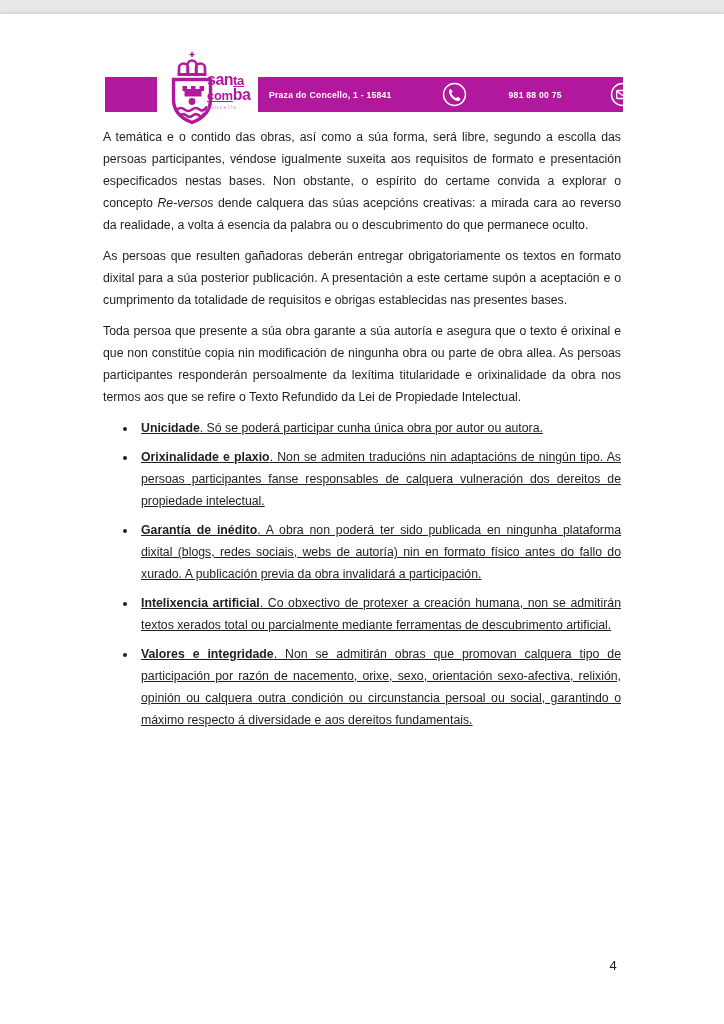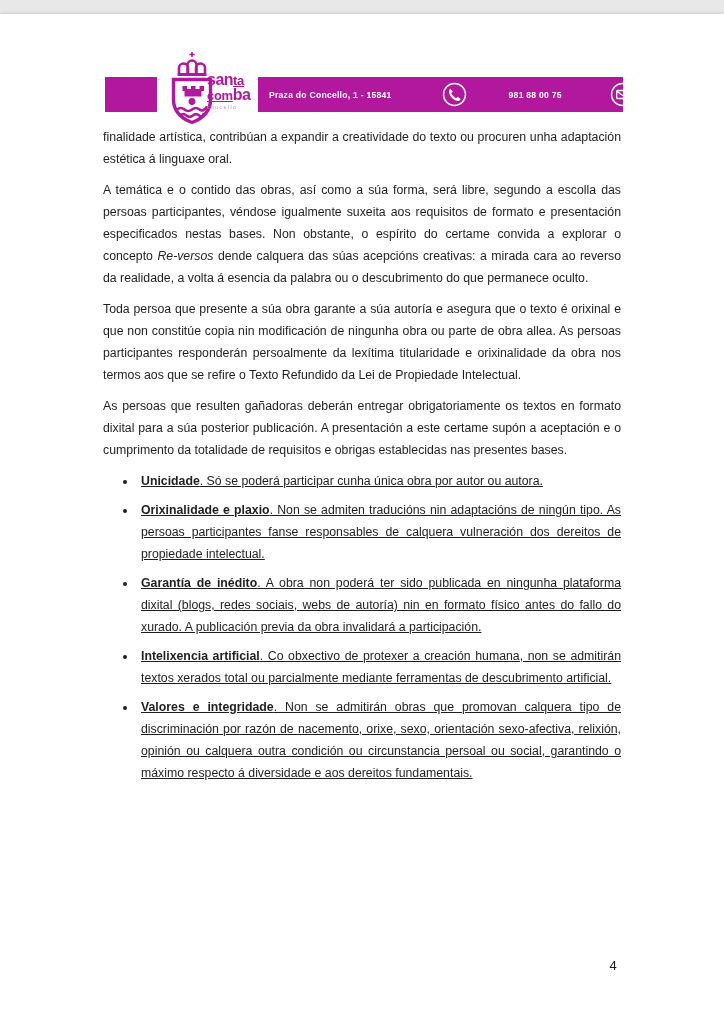--- a/index.html
+++ b/index.html
@@ -87,33 +87,32 @@
     <svg class="cb-icon" width="25" height="25" viewBox="0 0 28 28" aria-hidden="true">
       <circle cx="14" cy="14" r="12.3" fill="none" stroke="#ffffff" stroke-width="1.6"></circle>
       <rect x="7.5" y="9.5" width="13" height="9" rx="1" fill="none" stroke="#ffffff" stroke-width="1.5"></rect>
       <path d="M8 10.5l6 4.6 6-4.6" fill="none" stroke="#ffffff" stroke-width="1.5"></path>
     </svg>
     <span class="cb-item">correo@santacomba.es</span>
   </div>
 
   <div class="copy">
 
-    <p>finalidade artística, contribúan a expandir a creatividade do texto ou procuren unha adaptación estética á linguaxe oral.</p>
 
     <p><span>A temática e o contido das obras, así como a súa forma, será libre, segundo a escolla das persoas participantes, véndose igualmente suxeita aos requisitos de formato e presentación especificados nestas bases. Non obstante, o espírito do certame convida a explorar o concepto </span><em>Re-versos</em><span> dende calquera das súas acepcións creativas: a mirada cara ao reverso da realidade, a volta á esencia da palabra ou o descubrimento do que permanece oculto.</span></p>
 
+    <p>As persoas que resulten gañadoras deberán entregar obrigatoriamente os textos en formato dixital para a súa posterior publicación. A presentación a este certame supón a aceptación e o cumprimento da totalidade de requisitos e obrigas establecidas nas presentes bases.</p>
+
     <p>Toda persoa que presente a súa obra garante a súa autoría e asegura que o texto é orixinal e que non constitúe copia nin modificación de ningunha obra ou parte de obra allea. As persoas participantes responderán persoalmente da lexítima titularidade e orixinalidade da obra nos termos aos que se refire o Texto Refundido da Lei de Propiedade Intelectual.</p>
-
-    <p>As persoas que resulten gañadoras deberán entregar obrigatoriamente os textos en formato dixital para a súa posterior publicación. A presentación a este certame supón a aceptación e o cumprimento da totalidade de requisitos e obrigas establecidas nas presentes bases.</p>
 
 
     <ul>
       <li><span class="lead">Unicidade</span><span>. Só se poderá participar cunha única obra por autor ou autora.</span></li>
       <li><span class="lead">Orixinalidade e plaxio</span><span>. Non se admiten traducións nin adaptacións de ningún tipo. As persoas participantes fanse responsables de calquera vulneración dos dereitos de propiedade intelectual.</span></li>
       <li><span class="lead">Garantía de inédito</span><span>. A obra non poderá ter sido publicada en ningunha plataforma dixital (blogs, redes sociais, webs de autoría) nin en formato físico antes do fallo do xurado. A publicación previa da obra invalidará a participación.</span></li>
       <li><span class="lead">Intelixencia artificial</span><span>. Co obxectivo de protexer a creación humana, non se admitirán textos xerados total ou parcialmente mediante ferramentas de descubrimento artificial.</span></li>
-      <li><span class="lead">Valores e integridade</span><span>. Non se admitirán obras que promovan calquera tipo de discriminación por razón de nacemento, orixe, sexo, orientación sexo-afectiva, relixión, opinión ou calquera outra condición ou circunstancia persoal ou social, garantindo o máximo respecto á diversidade e aos dereitos fundamentais.</span></li>
+      <li><span class="lead">Valores e integridade</span><span>. Non se admitirán obras que promovan calquera tipo de participación por razón de nacemento, orixe, sexo, orientación sexo-afectiva, relixión, opinión ou calquera outra condición ou circunstancia persoal ou social, garantindo o máximo respecto á diversidade e aos dereitos fundamentais.</span></li>
     </ul>
   </div>
 
   <div class="page-number">4</div>
 
 </div>
 
 </body></html>

